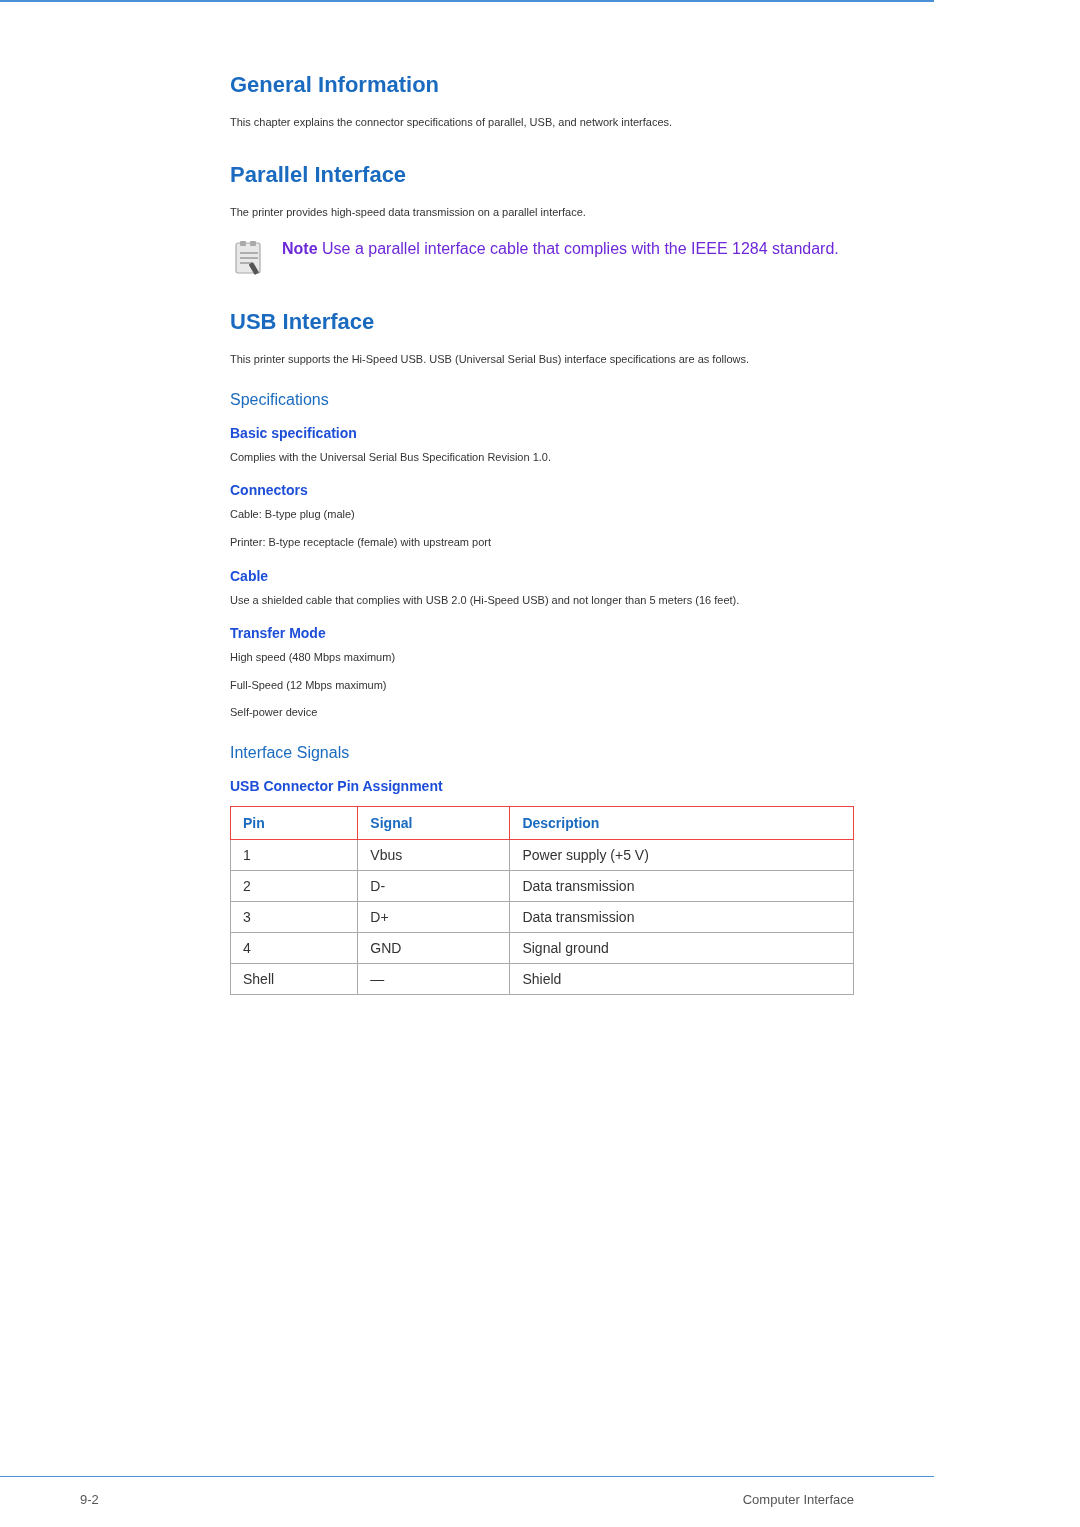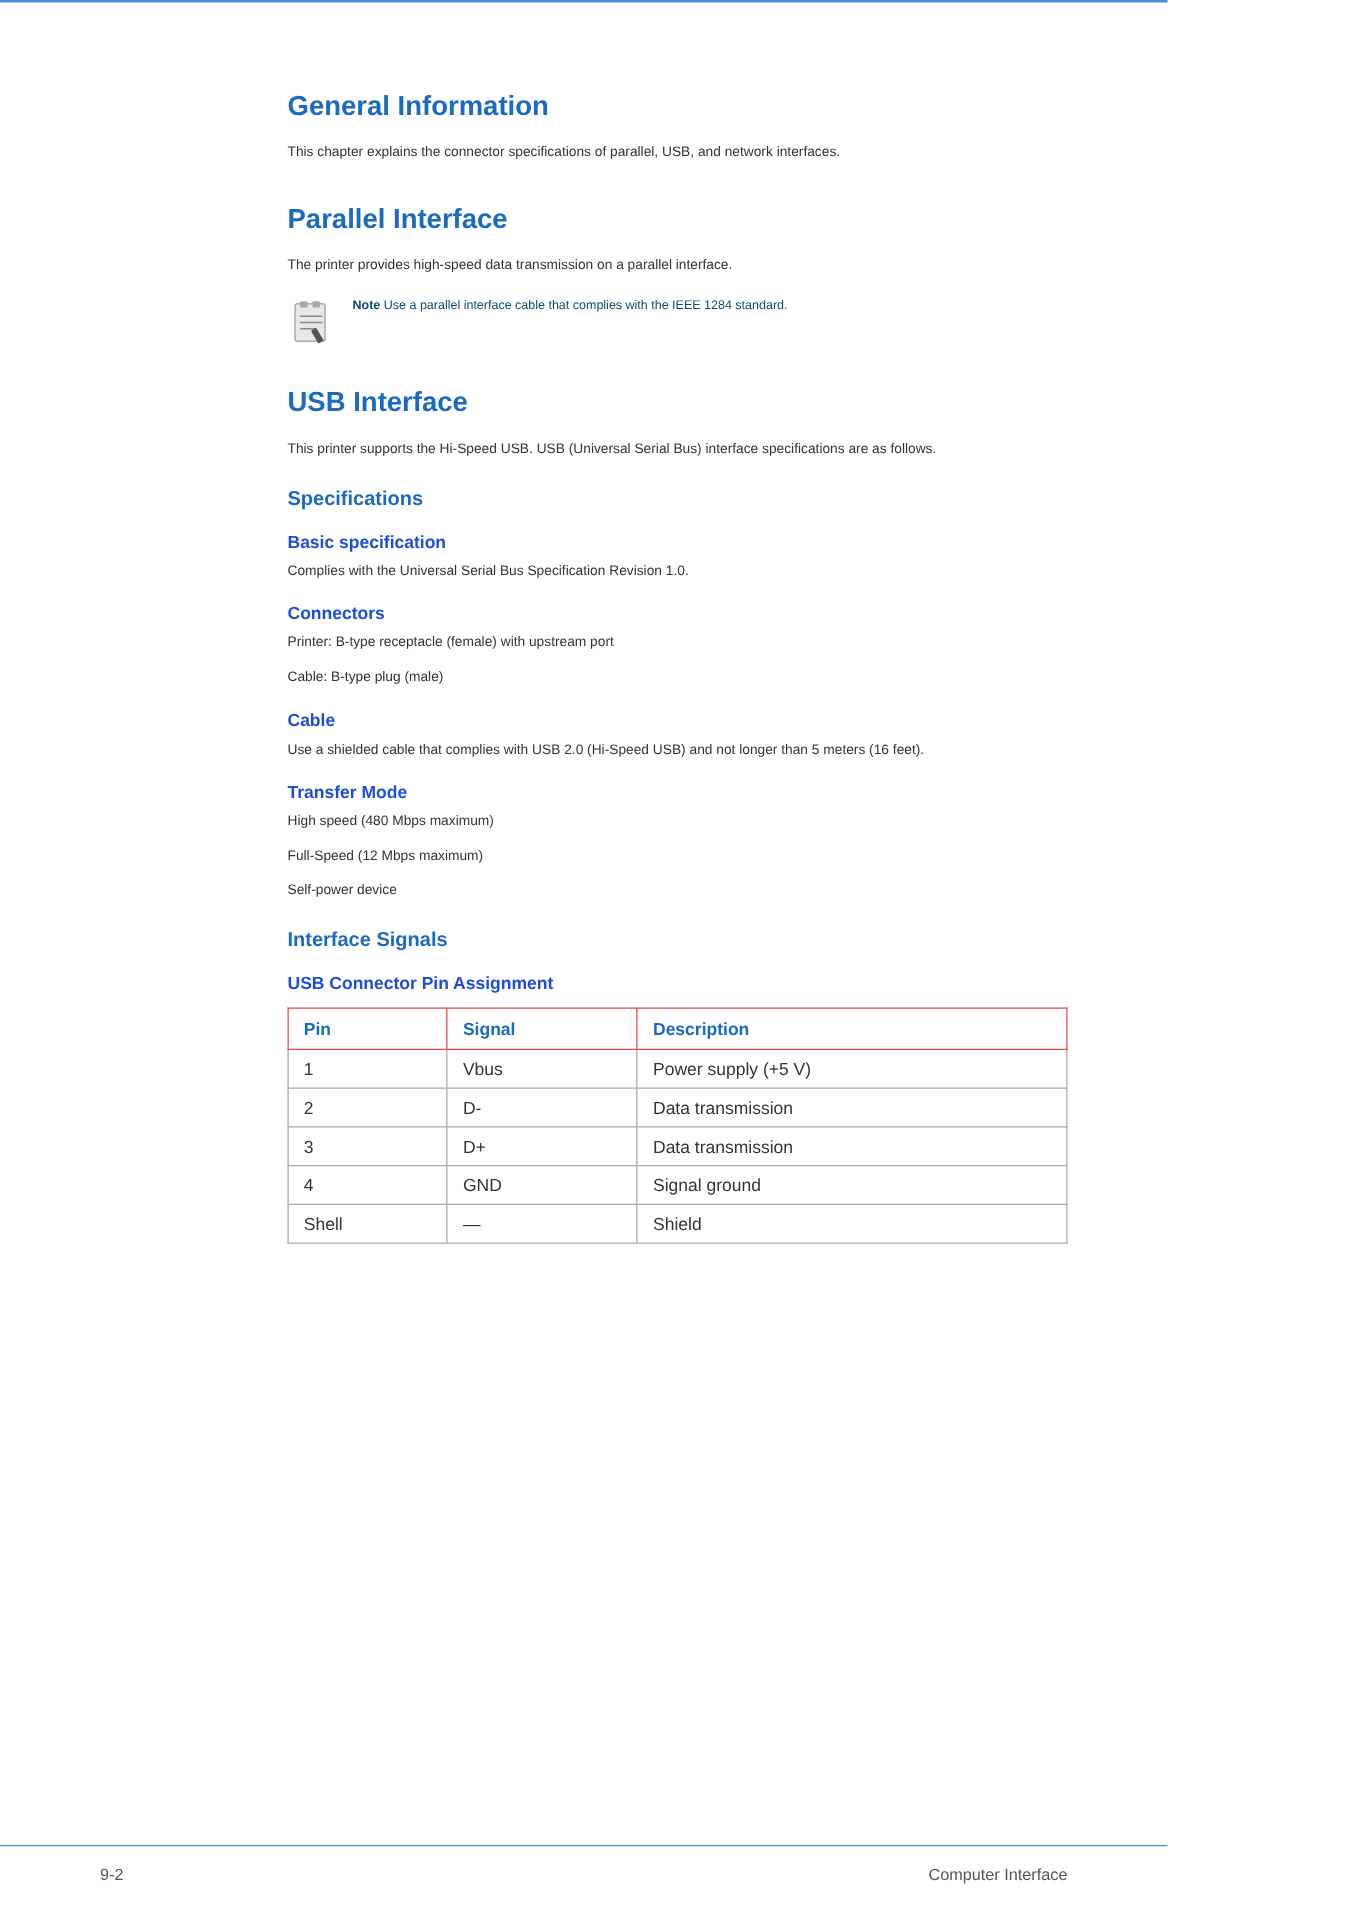--- a/index.html
+++ b/index.html
@@ -41,21 +41,21 @@
       color: #1a6bbf;
       font-size: 22px;
       font-weight: bold;
       margin-bottom: 16px;
       margin-top: 30px;
     }
 
     h3.sub-section {
       color: #1a6bbf;
       font-size: 16px;
-      font-weight: bold;
+      font-weight: normal;
       margin-bottom: 10px;
       margin-top: 22px;
     }
 
     h4.sub-sub-section {
       color: #1d4ed8;
       font-size: 14px;
       font-weight: bold;
       margin-bottom: 8px;
       margin-top: 16px;
@@ -76,22 +76,22 @@
     }
 
     .note-icon {
       width: 40px;
       height: 40px;
       flex-shrink: 0;
       margin-top: 2px;
     }
 
     .note-text {
-      font-size: 10px;
-      color: #0c4a6e;
+      font-size: 16px;
+      color: #6d28d9;
       line-height: 1.5;
     }
 
     .note-text strong {
       font-weight: bold;
     }
 
     table.pin-table {
       width: 100%;
       border-collapse: collapse;
@@ -172,22 +172,22 @@
 
     <h1 class="section-title">USB Interface</h1>
     <p class="body-text">This printer supports the Hi-Speed USB. USB (Universal Serial Bus) interface specifications are as follows.</p>
 
     <h3 class="sub-section">Specifications</h3>
 
     <h4 class="sub-sub-section">Basic specification</h4>
     <p class="body-text">Complies with the Universal Serial Bus Specification Revision 1.0.</p>
 
     <h4 class="sub-sub-section">Connectors</h4>
+    <p class="body-text">Cable: B-type plug (male)</p>
     <p class="body-text">Printer: B-type receptacle (female) with upstream port</p>
-    <p class="body-text">Cable: B-type plug (male)</p>
 
     <h4 class="sub-sub-section">Cable</h4>
     <p class="body-text">Use a shielded cable that complies with USB 2.0 (Hi-Speed USB) and not longer than 5 meters (16 feet).</p>
 
     <h4 class="sub-sub-section">Transfer Mode</h4>
     <p class="body-text">High speed (480 Mbps maximum)</p>
     <p class="body-text">Full-Speed (12 Mbps maximum)</p>
 
     <p class="body-text">Self-power device</p>
 

